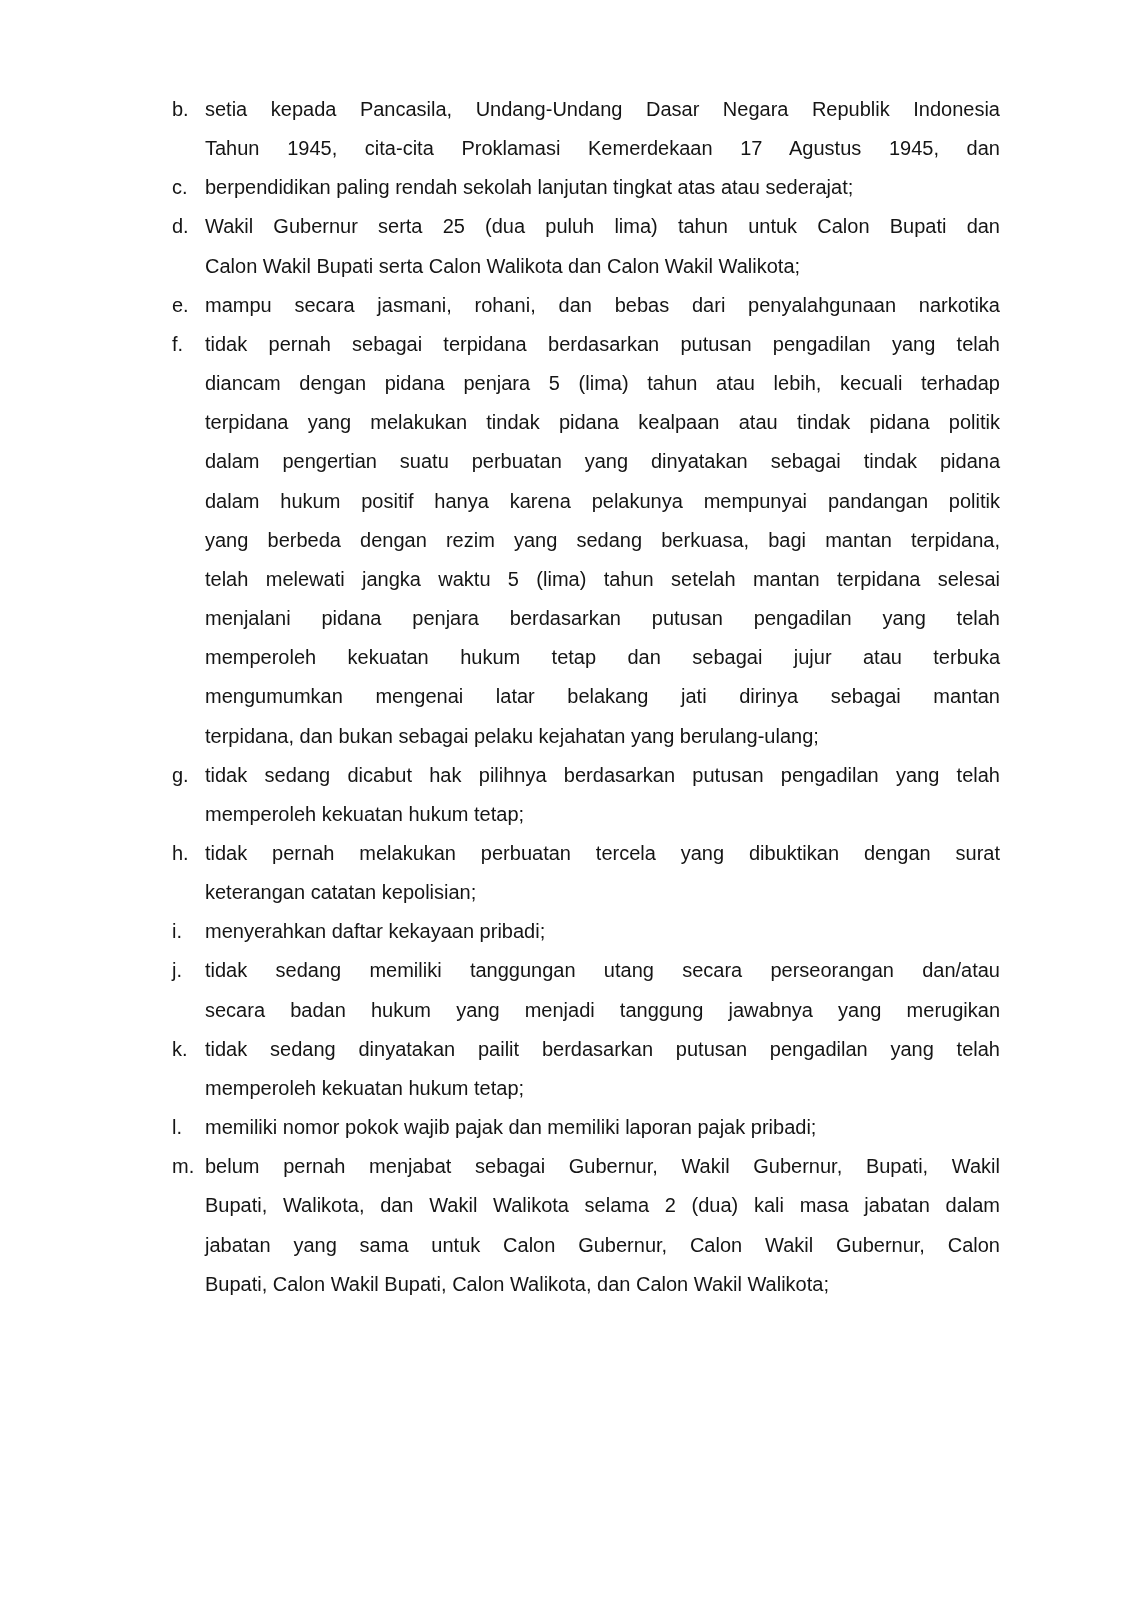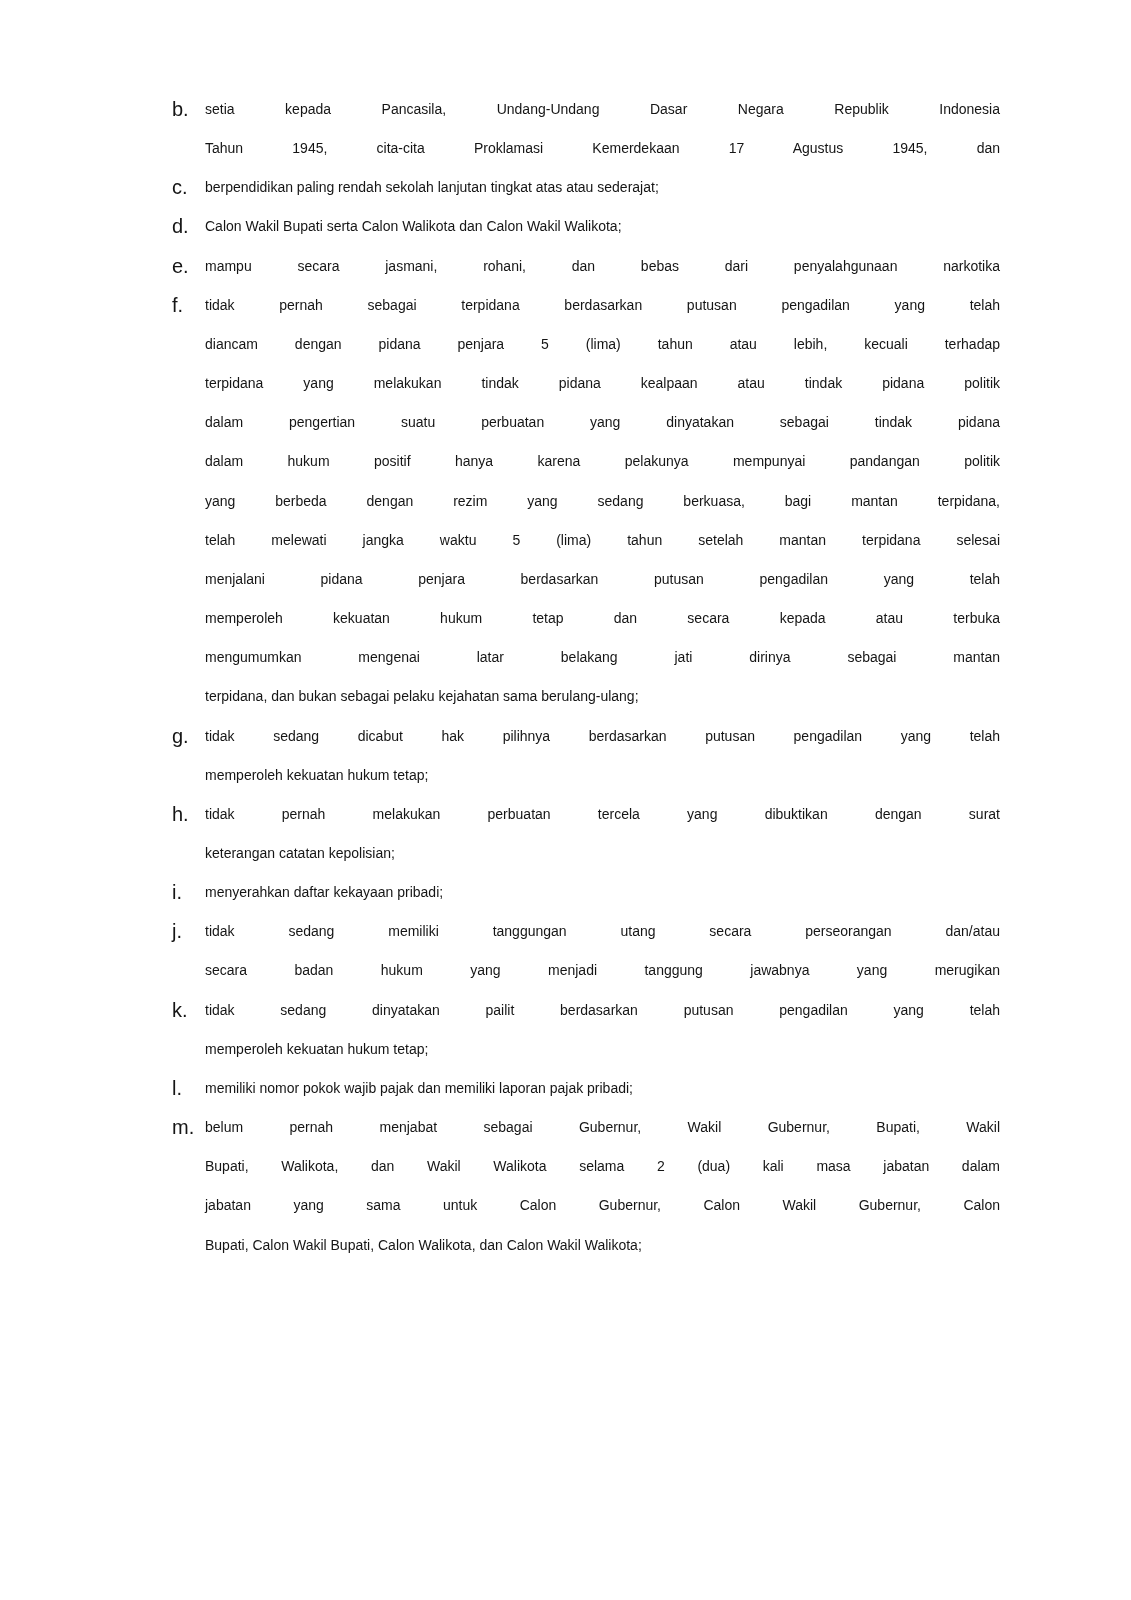--- a/index.html
+++ b/index.html
@@ -31,21 +31,21 @@
     width: 33px;
     font-size: 20px;
     line-height: 39.15px;
     text-align: left;
   }
   .lines {
     flex: 1 1 auto;
     min-width: 0;
   }
   .line {
-    font-size: 14px;
+    font-size: 20px;
     line-height: 39.15px;
     white-space: normal;
     text-align: left;
   }
   .line.just {
     text-align: justify;
     -moz-text-align-last: justify;
     text-align-last: justify;
   }
 </style>
@@ -63,43 +63,44 @@
       </li>
       <li class="item">
         <span class="marker">c.</span>
         <div class="lines">
           <div class="line">berpendidikan paling rendah sekolah lanjutan tingkat atas atau sederajat;</div>
         </div>
       </li>
       <li class="item">
         <span class="marker">d.</span>
         <div class="lines">
+          <div class="line just">Wakil Gubernur serta 25 (dua puluh lima) tahun untuk Calon Bupati dan</div>
           <div class="line">Calon Wakil Bupati serta Calon Walikota dan Calon Wakil Walikota;</div>
         </div>
       </li>
       <li class="item">
         <span class="marker">e.</span>
         <div class="lines">
           <div class="line just">mampu secara jasmani, rohani, dan bebas dari penyalahgunaan narkotika</div>
         </div>
       </li>
       <li class="item">
         <span class="marker">f.</span>
         <div class="lines">
           <div class="line just">tidak pernah sebagai terpidana berdasarkan putusan pengadilan yang telah</div>
           <div class="line just">diancam dengan pidana penjara 5 (lima) tahun atau lebih, kecuali terhadap</div>
           <div class="line just">terpidana yang melakukan tindak pidana kealpaan atau tindak pidana politik</div>
           <div class="line just">dalam pengertian suatu perbuatan yang dinyatakan sebagai tindak pidana</div>
           <div class="line just">dalam hukum positif hanya karena pelakunya mempunyai pandangan politik</div>
           <div class="line just">yang berbeda dengan rezim yang sedang berkuasa, bagi mantan terpidana,</div>
           <div class="line just">telah melewati jangka waktu 5 (lima) tahun setelah mantan terpidana selesai</div>
           <div class="line just">menjalani pidana penjara berdasarkan putusan pengadilan yang telah</div>
-          <div class="line just">memperoleh kekuatan hukum tetap dan secara kepada atau terbuka</div>
+          <div class="line just">memperoleh kekuatan hukum tetap dan sebagai jujur atau terbuka</div>
           <div class="line just">mengumumkan mengenai latar belakang jati dirinya sebagai mantan</div>
-          <div class="line">terpidana, dan bukan sebagai pelaku kejahatan sama berulang-ulang;</div>
+          <div class="line">terpidana, dan bukan sebagai pelaku kejahatan yang berulang-ulang;</div>
         </div>
       </li>
       <li class="item">
         <span class="marker">g.</span>
         <div class="lines">
           <div class="line just">tidak sedang dicabut hak pilihnya berdasarkan putusan pengadilan yang telah</div>
           <div class="line">memperoleh kekuatan hukum tetap;</div>
         </div>
       </li>
       <li class="item">

